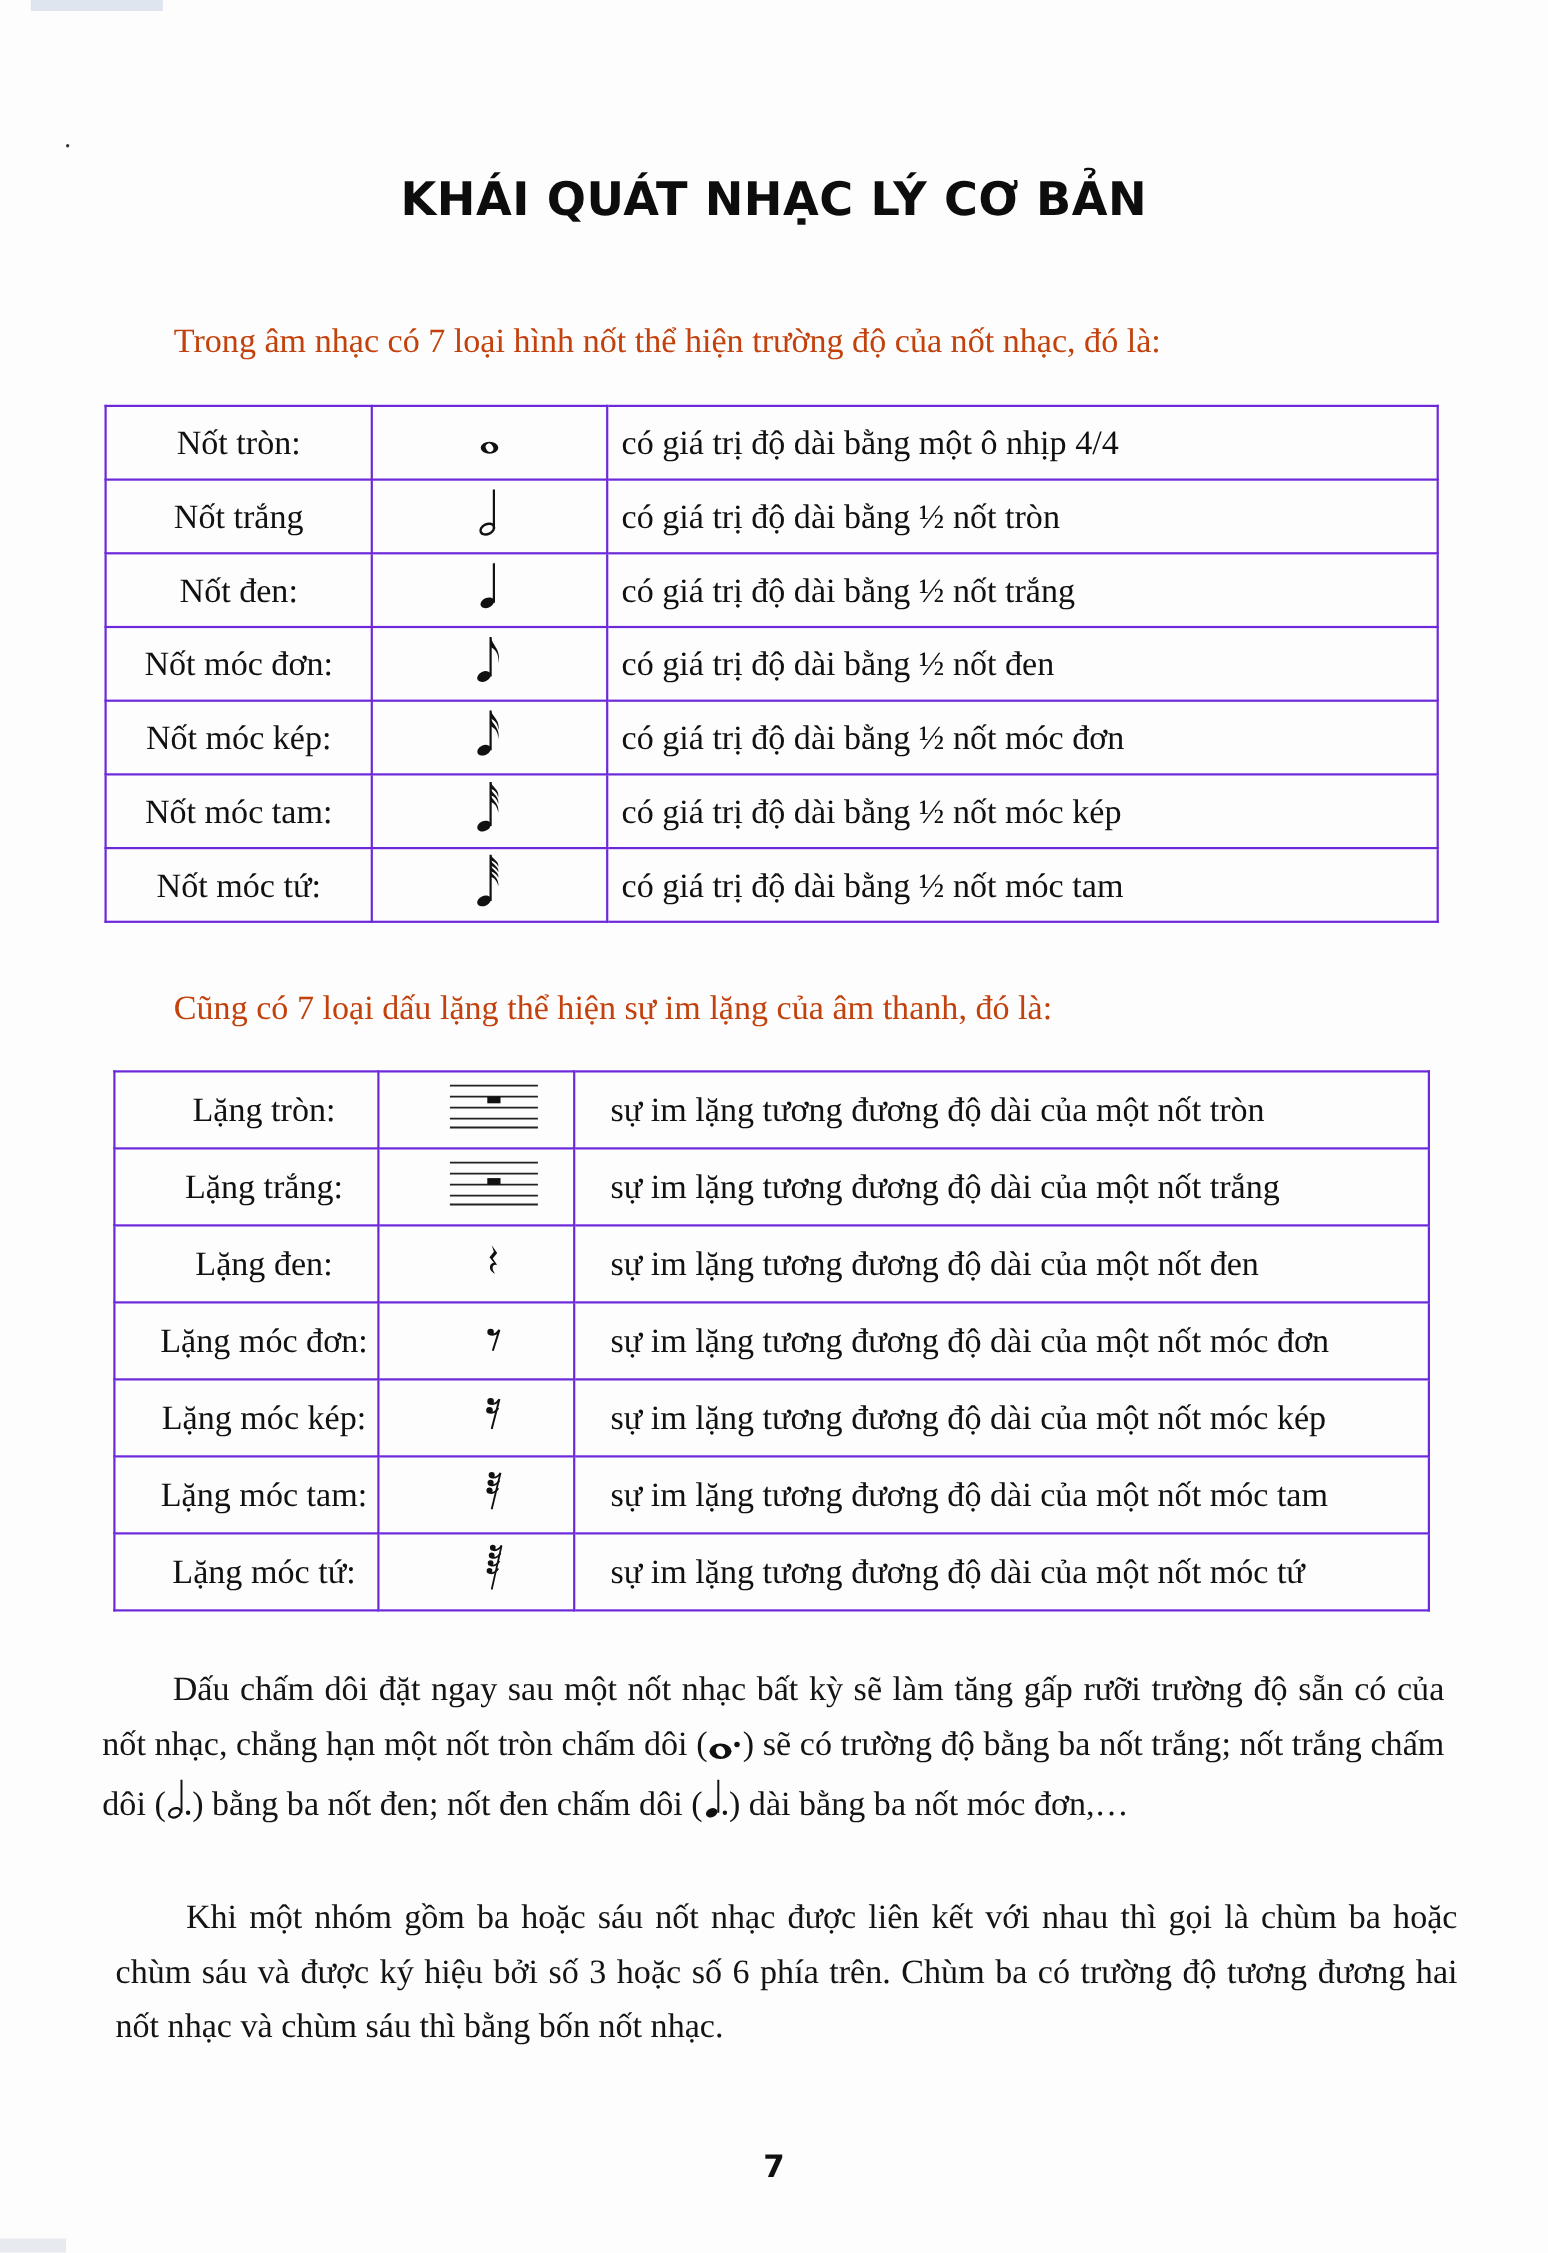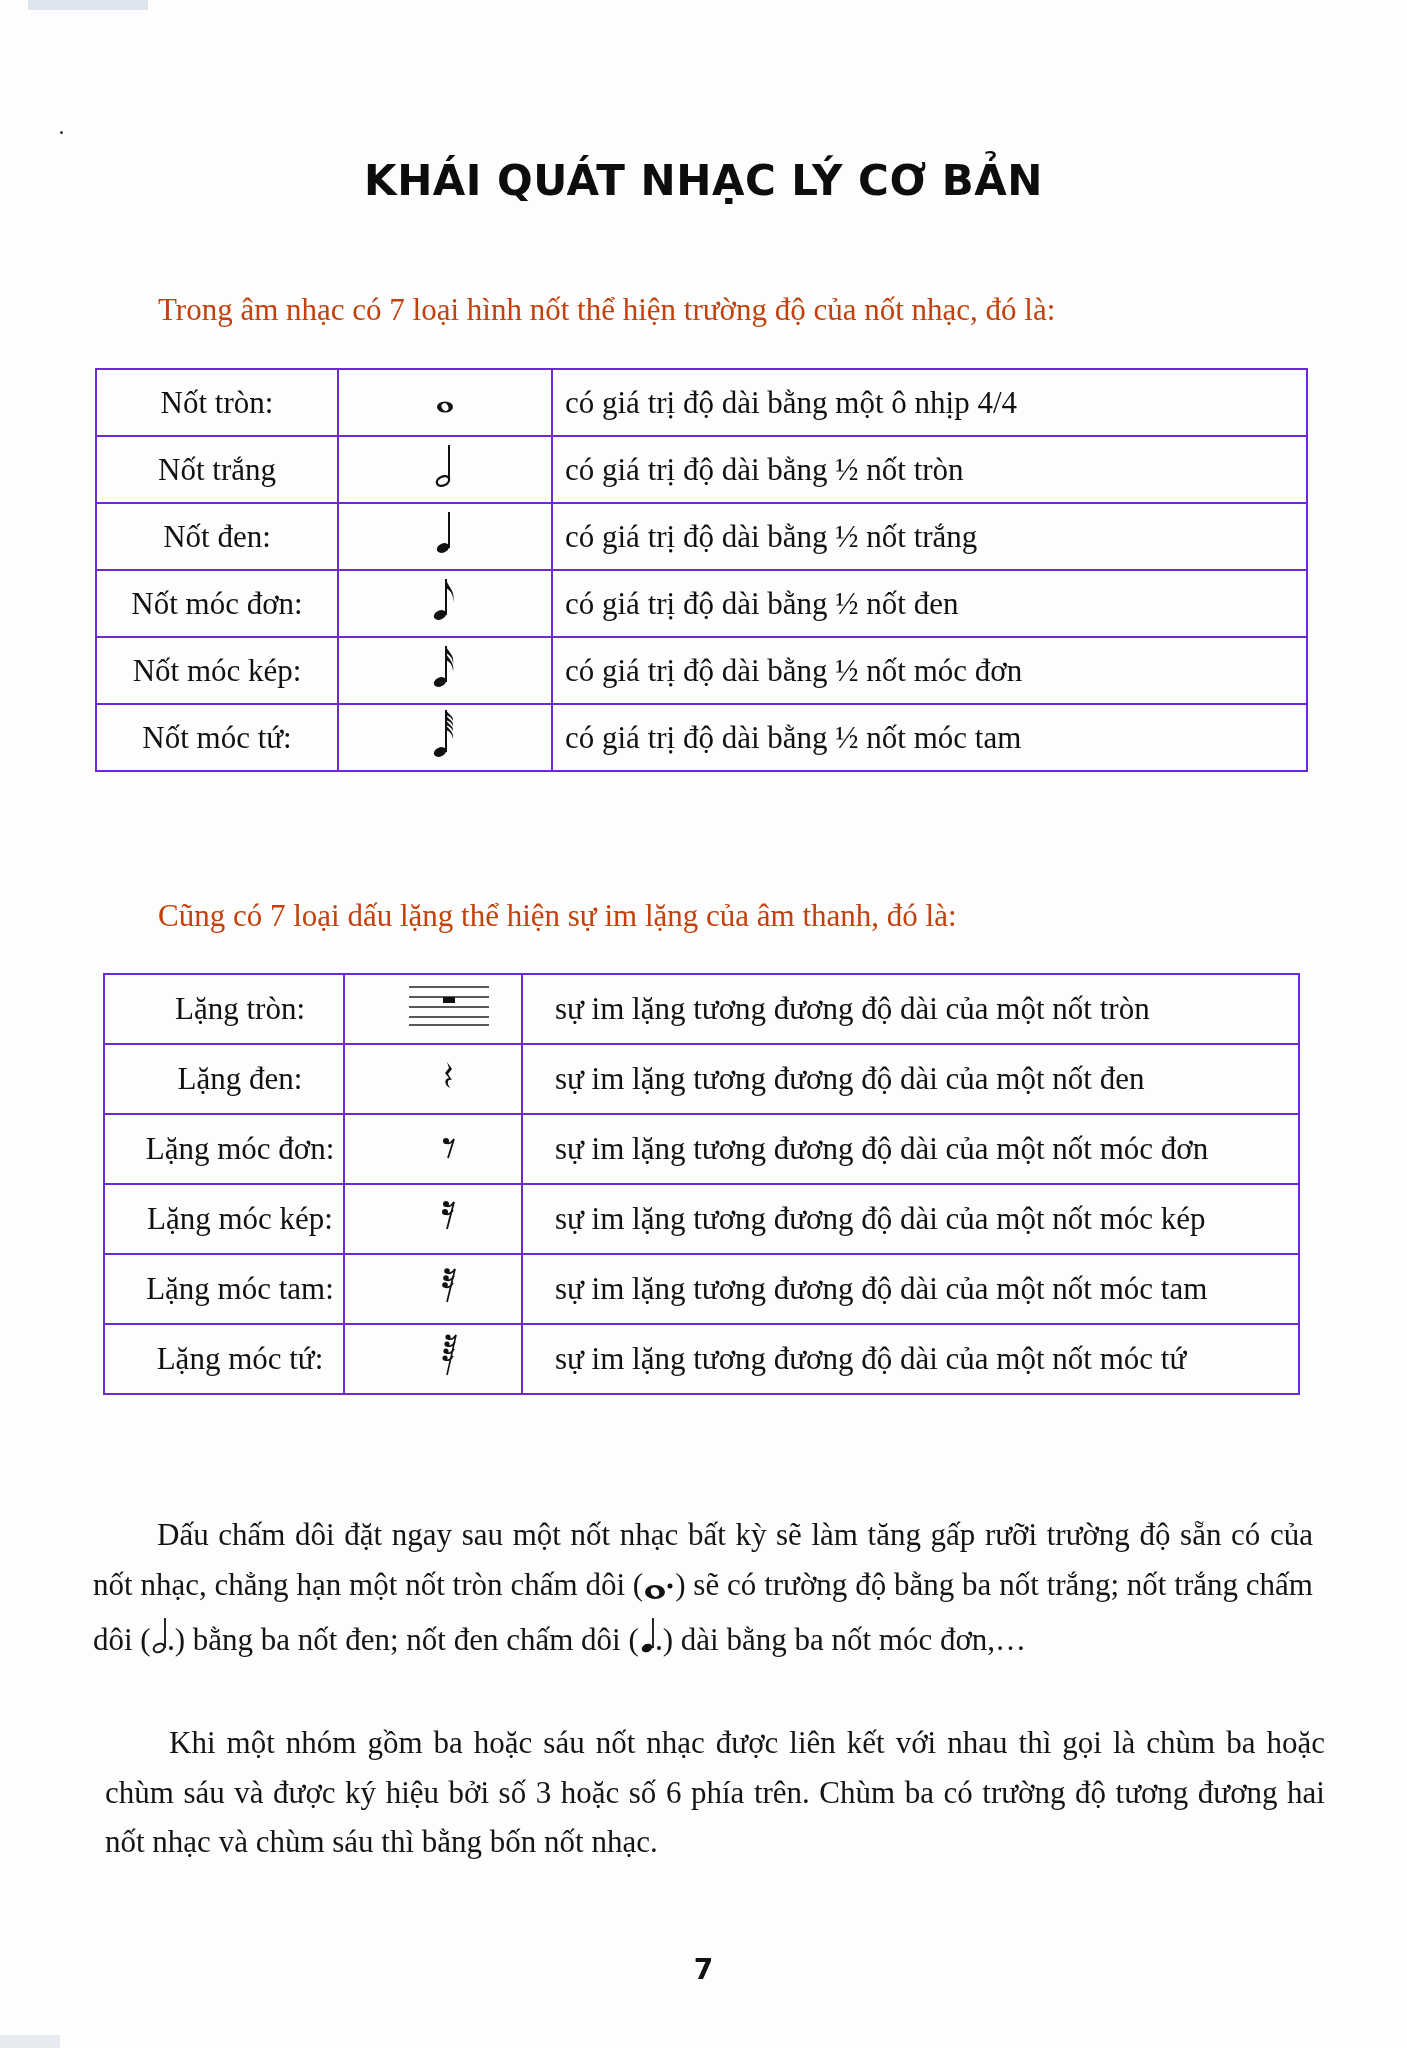--- a/index.html
+++ b/index.html
@@ -129,20 +129,33 @@
         <svg width="26" height="46" viewBox="0 0 26 46">
               <line x1="14" y1="2" x2="14" y2="38" stroke="#111" stroke-width="2"></line>
               <path d="M14 2 C16 8 23 11 21 20 C21 13 17 11 14 9 Z" fill="#111"></path>
               <path d="M14 9 C16 15 23 18 21 28 C21 20 17 18 14 16 Z" fill="#111"></path>
               <ellipse cx="8" cy="38" rx="6.5" ry="4.5" fill="#111" transform="rotate(-25 8 38)"></ellipse>
             </svg>
       </span></td>
       <td class="desc">có  giá trị độ dài bằng ½ nốt móc đơn</td>
     </tr>
     <tr>
+      <td class="name">Nốt móc tam:</td>
+      <td class="sym"><span class="glyph">
+        <svg width="26" height="50" viewBox="0 0 26 50">
+              <line x1="14" y1="2" x2="14" y2="42" stroke="#111" stroke-width="2"></line>
+              <path d="M14 2 C16 7 22 9 21 16 C20 11 17 9 14 8 Z" fill="#111"></path>
+              <path d="M14 8 C16 13 22 15 21 22 C20 17 17 15 14 14 Z" fill="#111"></path>
+              <path d="M14 14 C16 19 22 21 21 30 C20 23 17 21 14 20 Z" fill="#111"></path>
+              <ellipse cx="8" cy="42" rx="6.5" ry="4.5" fill="#111" transform="rotate(-25 8 42)"></ellipse>
+            </svg>
+      </span></td>
+      <td class="desc">có  giá trị độ dài bằng ½ nốt móc kép</td>
+    </tr>
+    <tr>
       <td class="name">Nốt móc tứ:</td>
       <td class="sym"><span class="glyph">
         <svg width="26" height="52" viewBox="0 0 26 52">
               <line x1="14" y1="2" x2="14" y2="44" stroke="#111" stroke-width="2"></line>
               <path d="M14 2 C16 6 22 8 21 13 C20 10 17 8 14 7 Z" fill="#111"></path>
               <path d="M14 7 C16 11 22 13 21 18 C20 15 17 13 14 12 Z" fill="#111"></path>
               <path d="M14 12 C16 16 22 18 21 23 C20 20 17 18 14 17 Z" fill="#111"></path>
               <path d="M14 17 C16 21 22 23 21 31 C20 25 17 23 14 22 Z" fill="#111"></path>
               <ellipse cx="8" cy="44" rx="6.5" ry="4.5" fill="#111" transform="rotate(-25 8 44)"></ellipse>
             </svg>
@@ -169,20 +182,36 @@
                 <line x1="2" y1="4" x2="82" y2="4"></line>
                 <line x1="2" y1="14" x2="82" y2="14"></line>
                 <line x1="2" y1="24" x2="82" y2="24"></line>
                 <line x1="2" y1="34" x2="82" y2="34"></line>
                 <line x1="2" y1="42" x2="82" y2="42"></line>
               </g>
               <rect x="36" y="14" width="12" height="6" fill="#111"></rect>
             </svg>
       </span></td>
       <td class="desc">sự im lặng tương đương độ dài của một nốt tròn</td>
+    </tr>
+    <tr>
+      <td class="name">Lặng trắng:</td>
+      <td class="sym"><span class="glyph">
+        <svg width="84" height="44" viewBox="0 0 84 44">
+              <g stroke="#222" stroke-width="1.6">
+                <line x1="2" y1="4" x2="82" y2="4"></line>
+                <line x1="2" y1="14" x2="82" y2="14"></line>
+                <line x1="2" y1="24" x2="82" y2="24"></line>
+                <line x1="2" y1="34" x2="82" y2="34"></line>
+                <line x1="2" y1="42" x2="82" y2="42"></line>
+              </g>
+              <rect x="36" y="18" width="12" height="6" fill="#111"></rect>
+            </svg>
+      </span></td>
+      <td class="desc">sự im lặng tương đương độ dài của một nốt trắng</td>
     </tr>
     <tr>
       <td class="name">Lặng đen:</td>
       <td class="sym"><span class="glyph">
         <svg width="14" height="30" viewBox="0 0 14 30">
               <path d="M5 1 L10 8 L6 13 L10 19 C6 18 4 21 8 27 C2 24 2 18 7 17 L3 12 L7 7 Z" fill="#111"></path>
             </svg>
       </span></td>
       <td class="desc">sự im lặng tương đương độ dài của một nốt đen</td>
     </tr>

